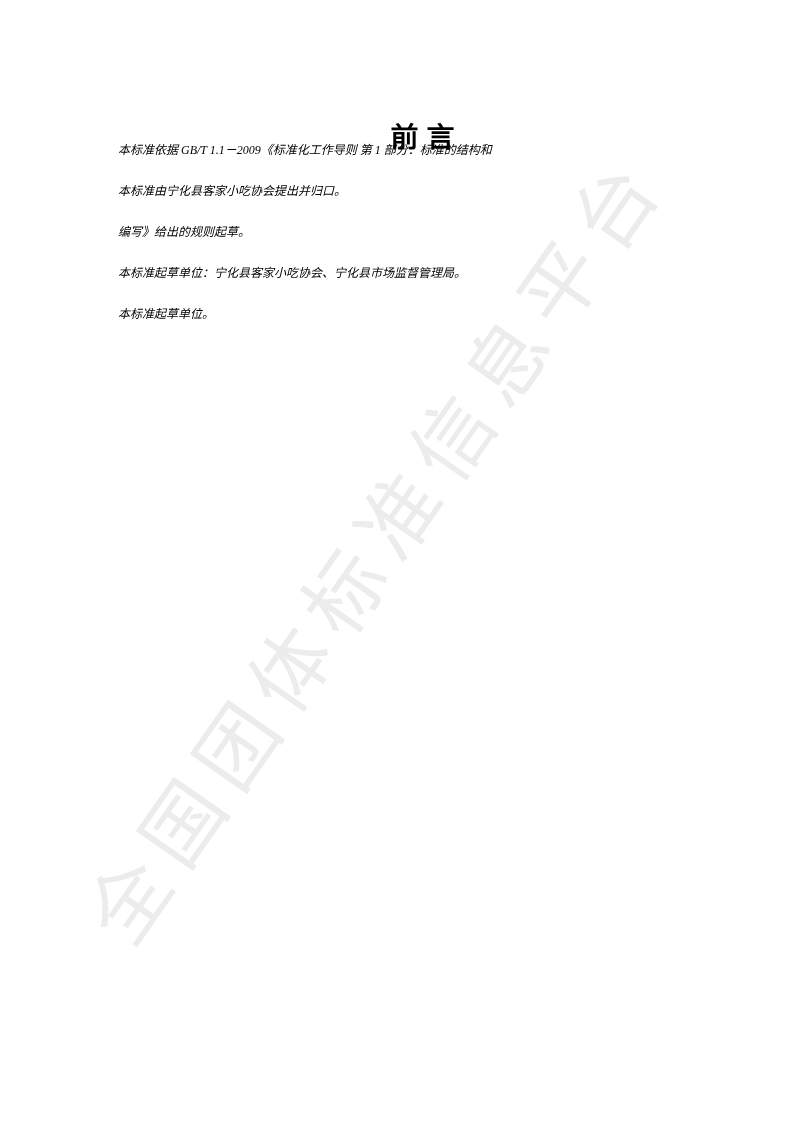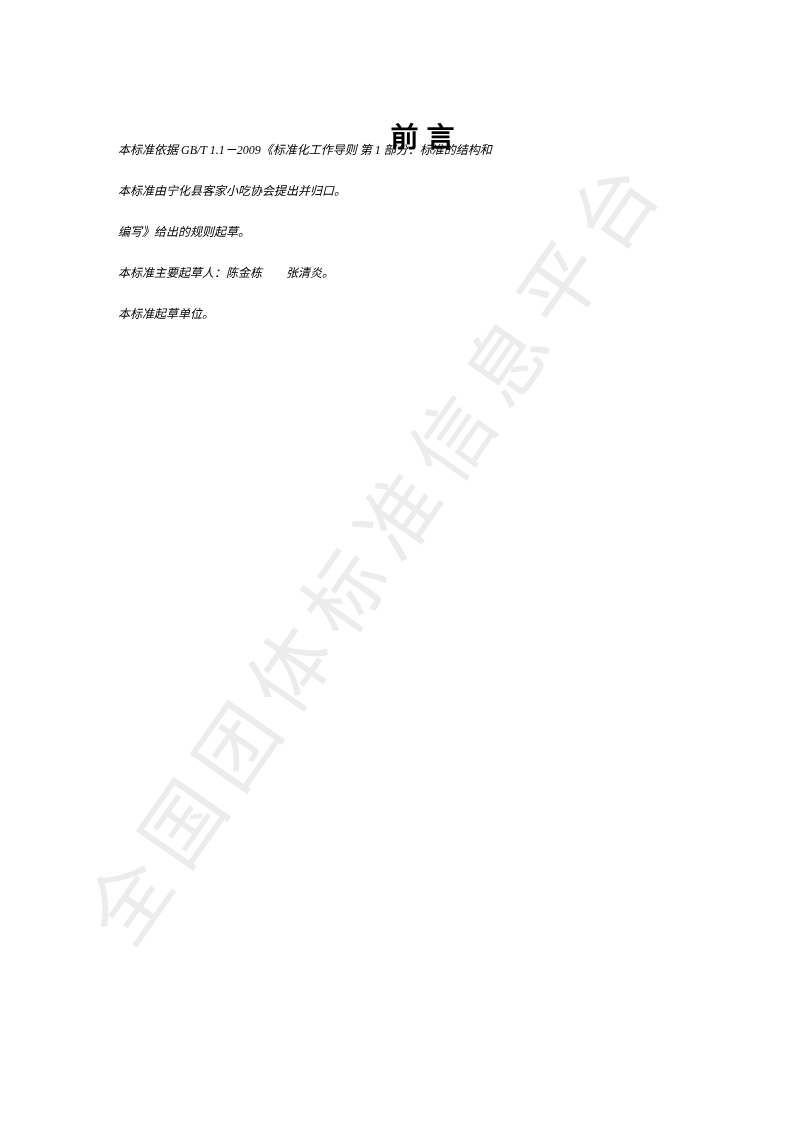--- a/index.html
+++ b/index.html
@@ -66,17 +66,17 @@
 <div class="page">
 
   <div class="watermark" style="color: rgb(236, 236, 236);">全国团体标准信息平台</div>
 
   <h1 class="doc-title">前言</h1>
 
   <div class="body-text">
     <p class="line">本标准依据 GB/T 1.1－2009《标准化工作导则 第 1 部分：标准的结构和</p>
     <p class="line">本标准由宁化县客家小吃协会提出并归口。</p>
     <p class="line">编写》给出的规则起草。</p>
-    <p class="line">本标准主要起草人：陈金栋　　张清炎。</p>
+    <p class="line">本标准起草单位：宁化县客家小吃协会、宁化县市场监督管理局。</p>
     <p class="line">本标准起草单位。</p>
   </div>
 
 </div>
 
 </body></html>

